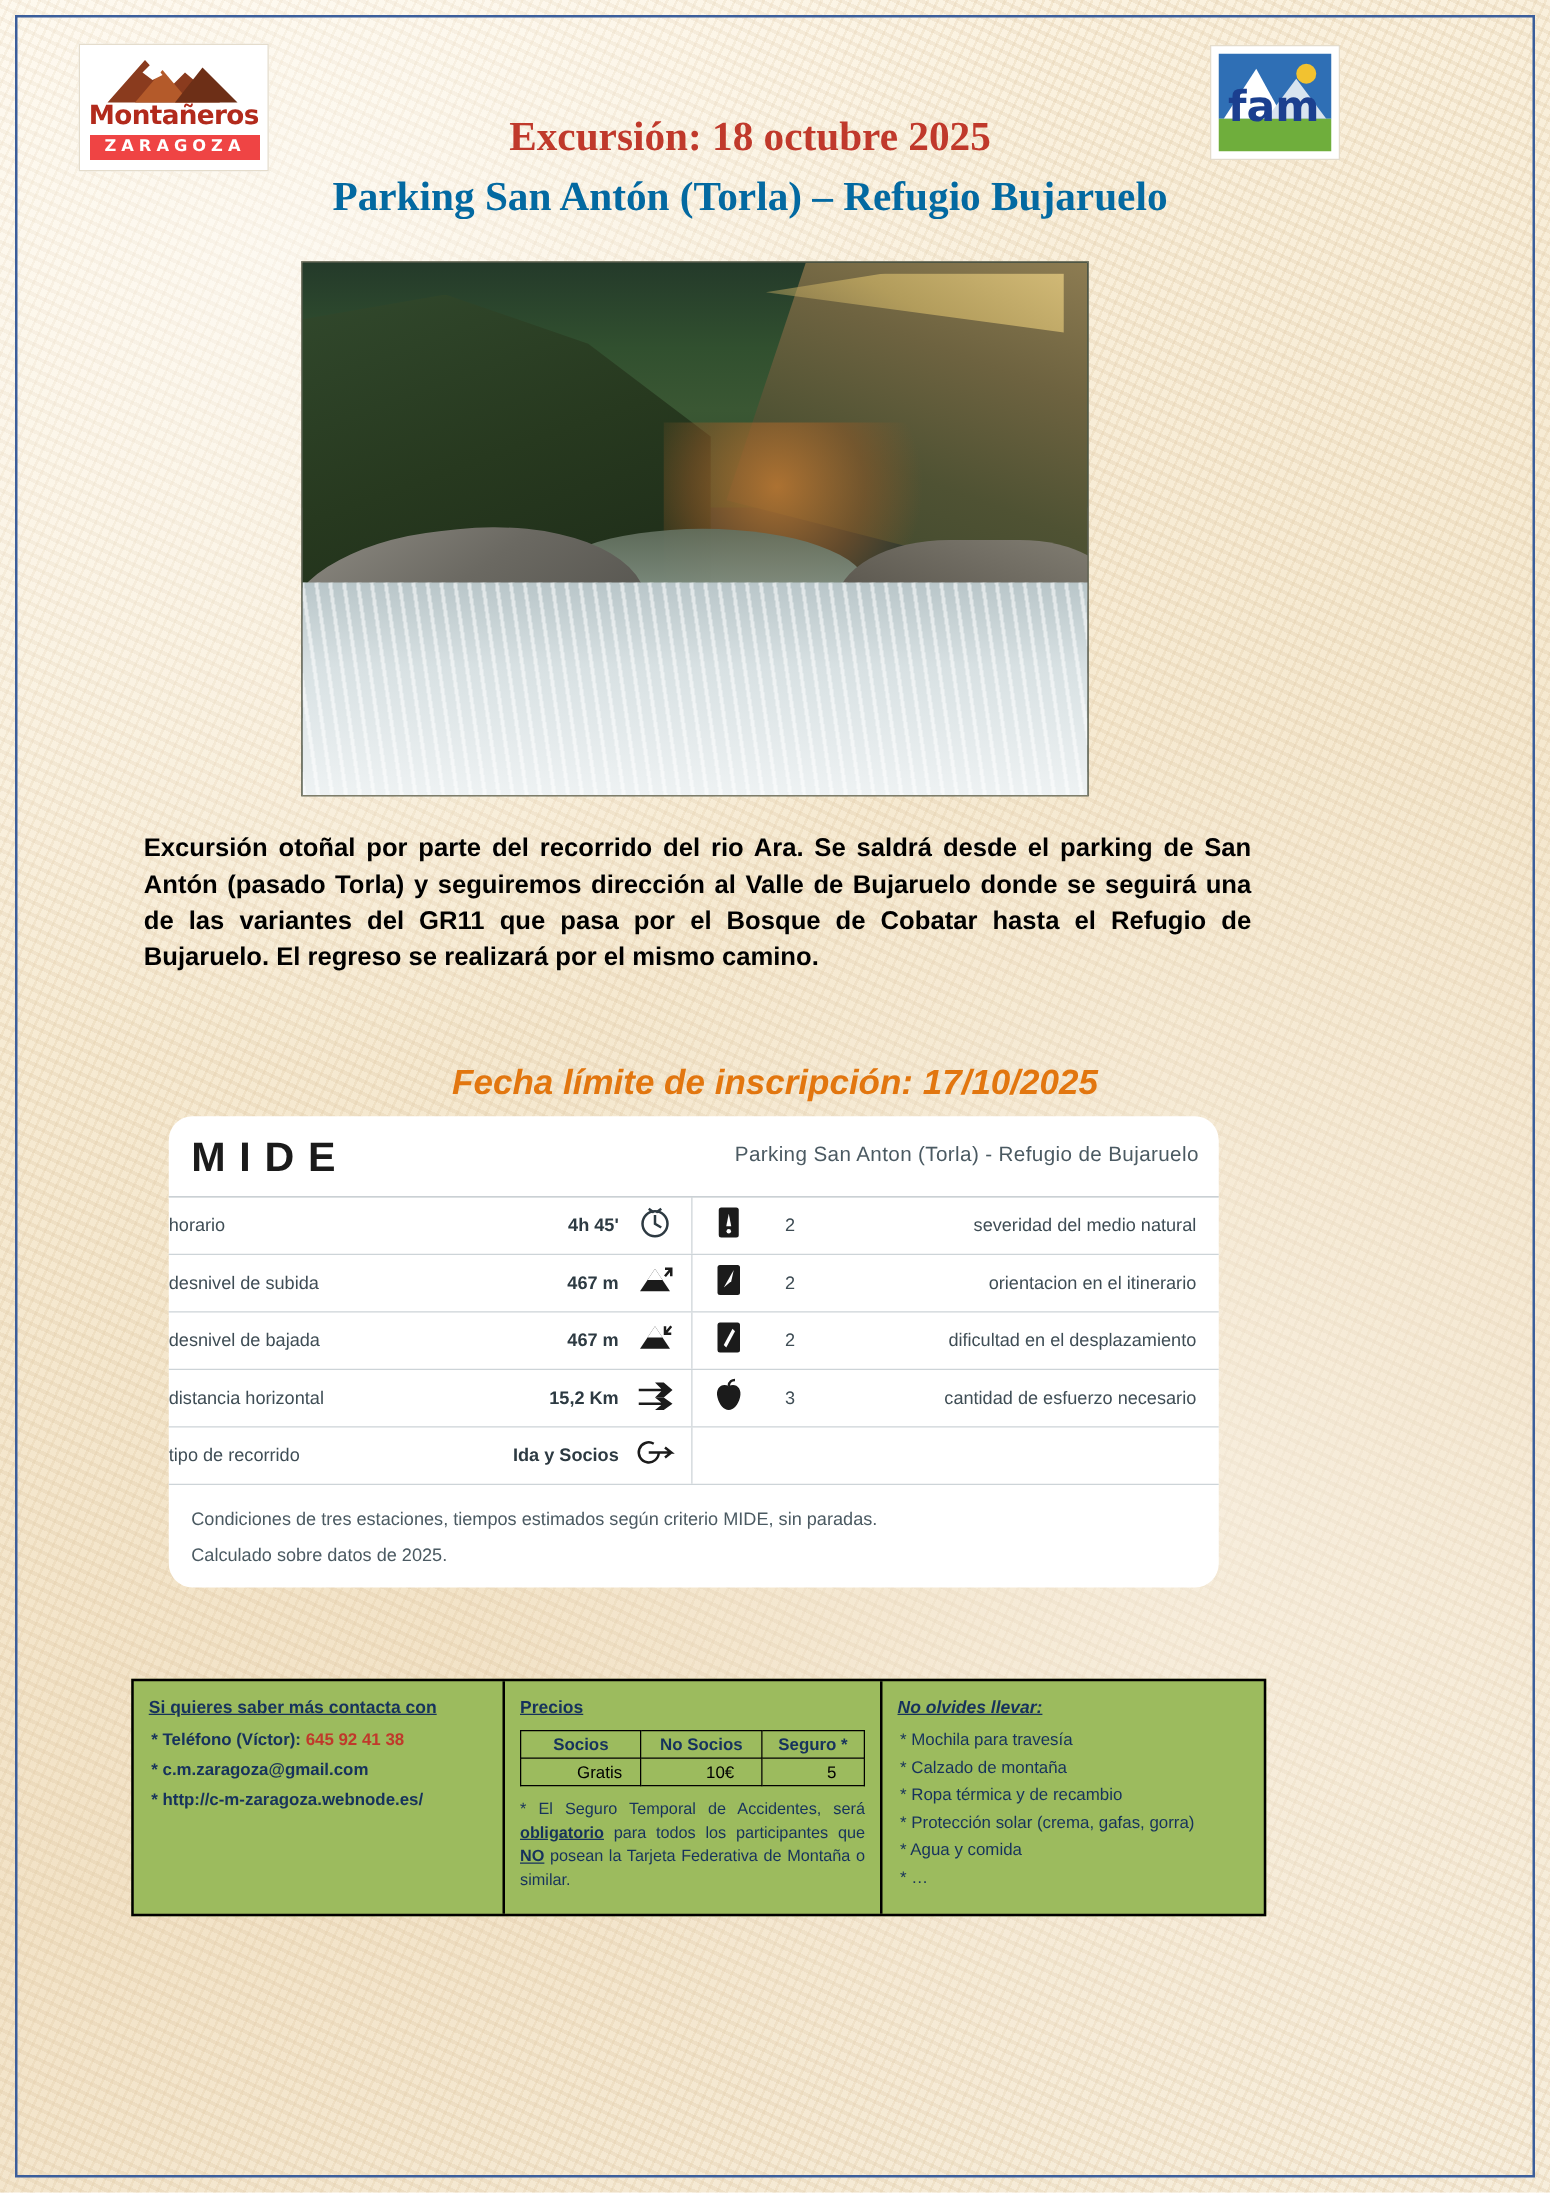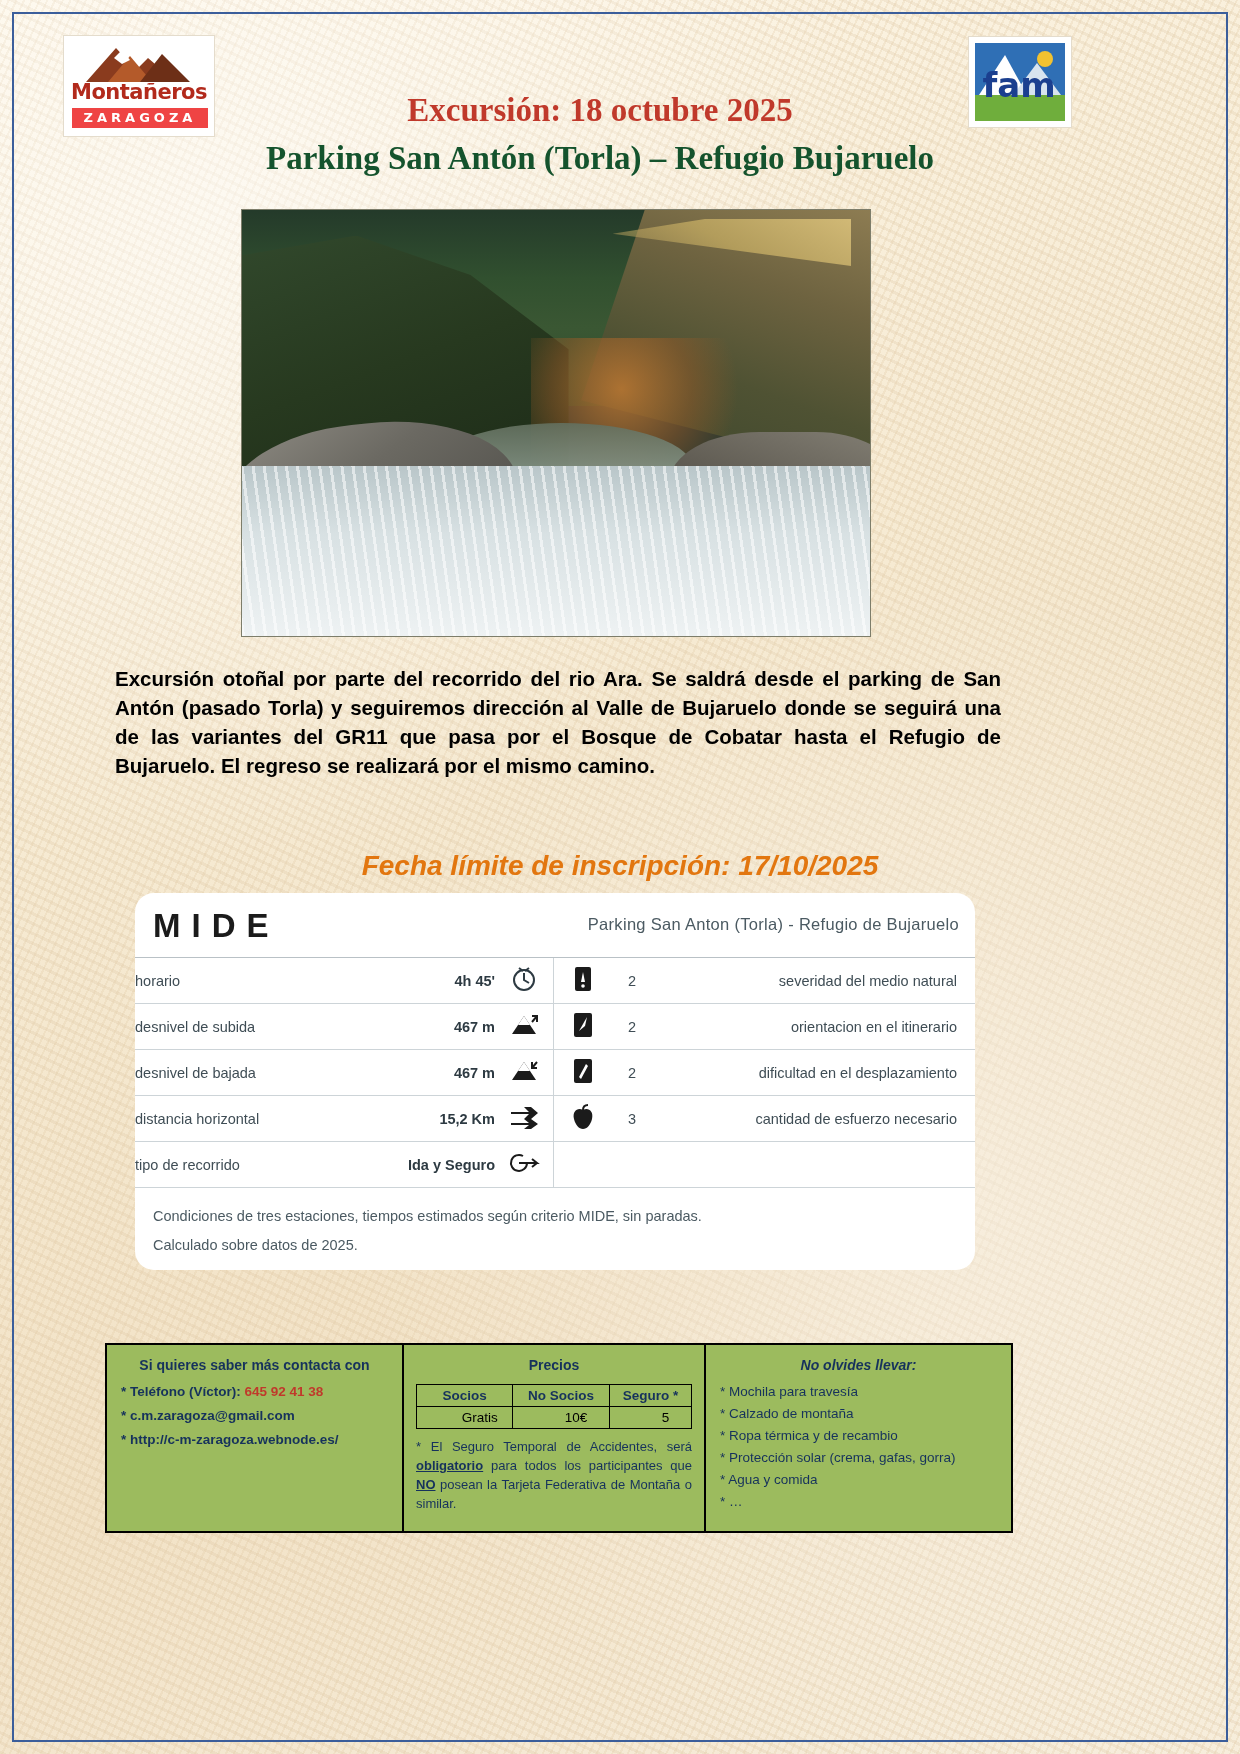--- a/index.html
+++ b/index.html
@@ -106,21 +106,21 @@
   }
   .title-sub {
     position: absolute;
     left: 120px;
     top: 140px;
     width: 960px;
     text-align: center;
     font-family: "Liberation Serif", serif;
     font-weight: bold;
     font-size: 33px;
-    color: #14532d;
+    color: #0369a1;
   }
 
   
   .photo {
     position: absolute;
     left: 241px;
     top: 209px;
     width: 630px;
     height: 428px;
     border: 1px solid #7d7d6a;
@@ -306,22 +306,23 @@
     box-sizing: border-box;
     padding: 12px 12px 10px 12px;
     font-size: 13.5px;
     color: #16325c;
     position: relative;
   }
   .bb-contact { width: 297px; border-right: 2px solid #000000; }
   .bb-prices  { width: 302px; border-right: 2px solid #000000; }
   .bb-bring   { flex: 1; }
   .bb-title {
-    text-align: center;
-    font-weight: bold;
+    text-align: left;
+    font-weight: bold;
+    text-decoration: underline;
     font-size: 14px;
     color: #16325c;
     margin-bottom: 11px;
   }
   .bb-title.italic { font-style: italic; }
   .bb-line {
     margin: 0 0 9px 2px;
     font-weight: bold;
     font-size: 13.5px;
     color: #16325c;
@@ -486,21 +487,21 @@
             <path d="M13 7 c5 -3 11 1 9 9 c-1.5 6 -5 10 -9 10 s-7.5 -4 -9 -10 c-2 -8 4 -12 9 -9 z" fill="#1b1b1b"></path>
             <path d="M13 7 c0 -4 3 -5 5 -5" stroke="#1b1b1b" stroke-width="2" fill="none"></path>
           </svg>
       </div>
       <div class="m-num">3</div>
       <div class="m-right">cantidad de esfuerzo necesario</div>
     </div>
 
     <div class="mide-row">
       <div class="m-label">tipo de recorrido</div>
-      <div class="m-value">Ida y Seguro</div>
+      <div class="m-value">Ida y Socios</div>
       <div class="m-icon">
         <svg width="34" height="26" viewBox="0 0 34 26">
             <path d="M20 13 a8 8 0 1 1 -4 -7" stroke="#1b1b1b" stroke-width="2" fill="none"></path>
             <path d="M12 13 h18 l-5 -4 M30 13 l-5 4" stroke="#1b1b1b" stroke-width="2" fill="none"></path>
           </svg>
       </div>
       <div class="m-divider"></div>
       <div class="m-icon"></div>
       <div class="m-num"></div>
       <div class="m-right"></div>

